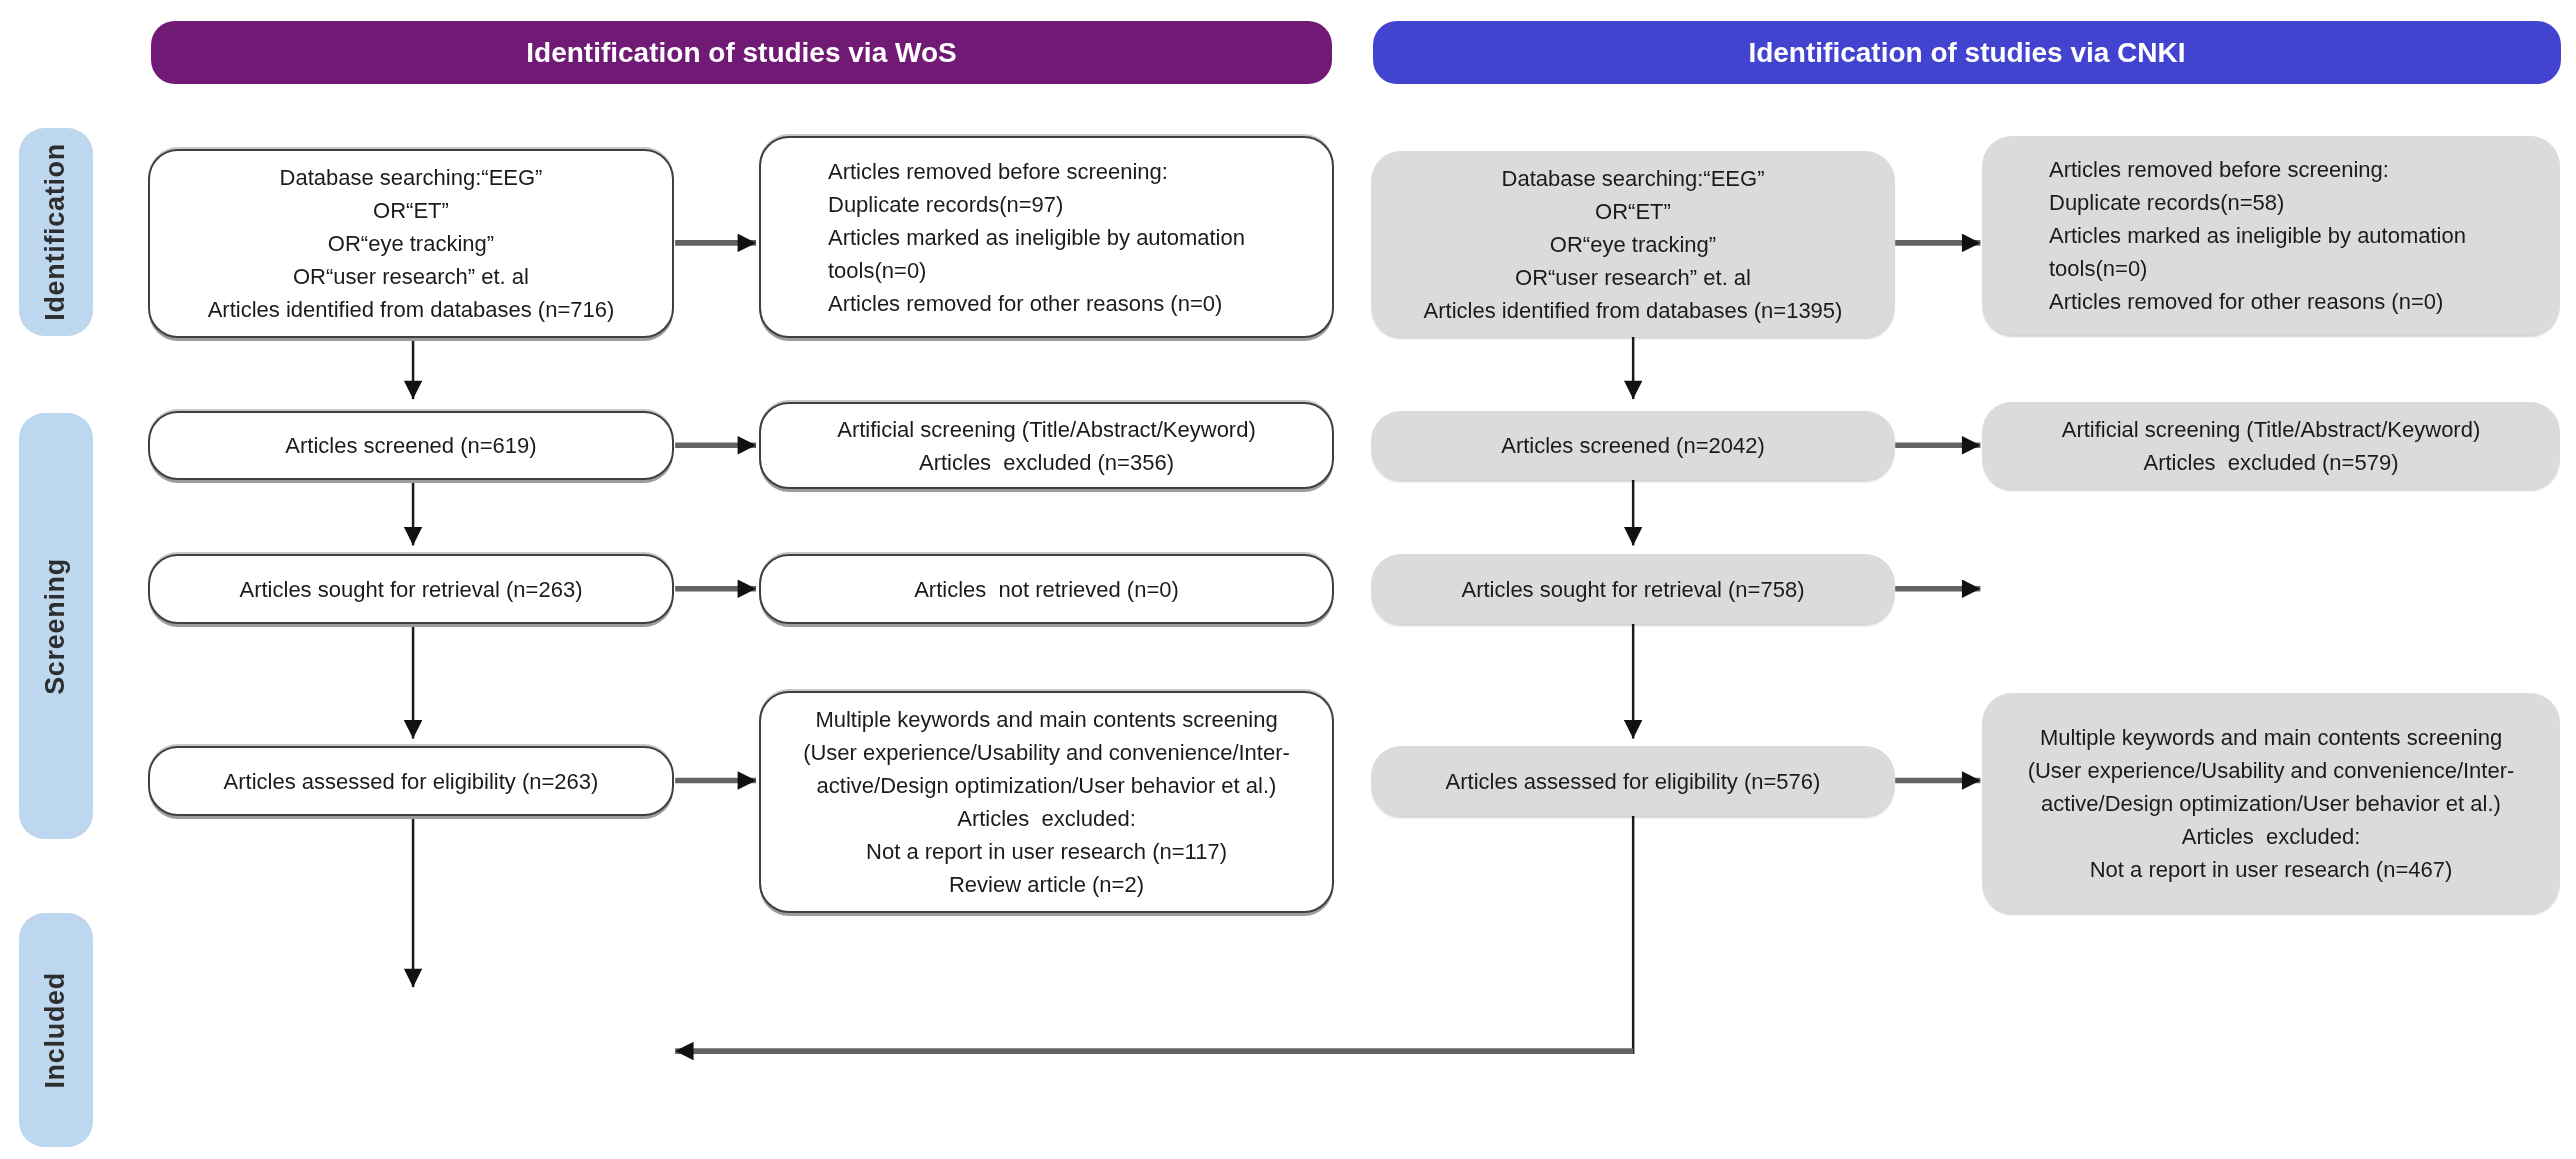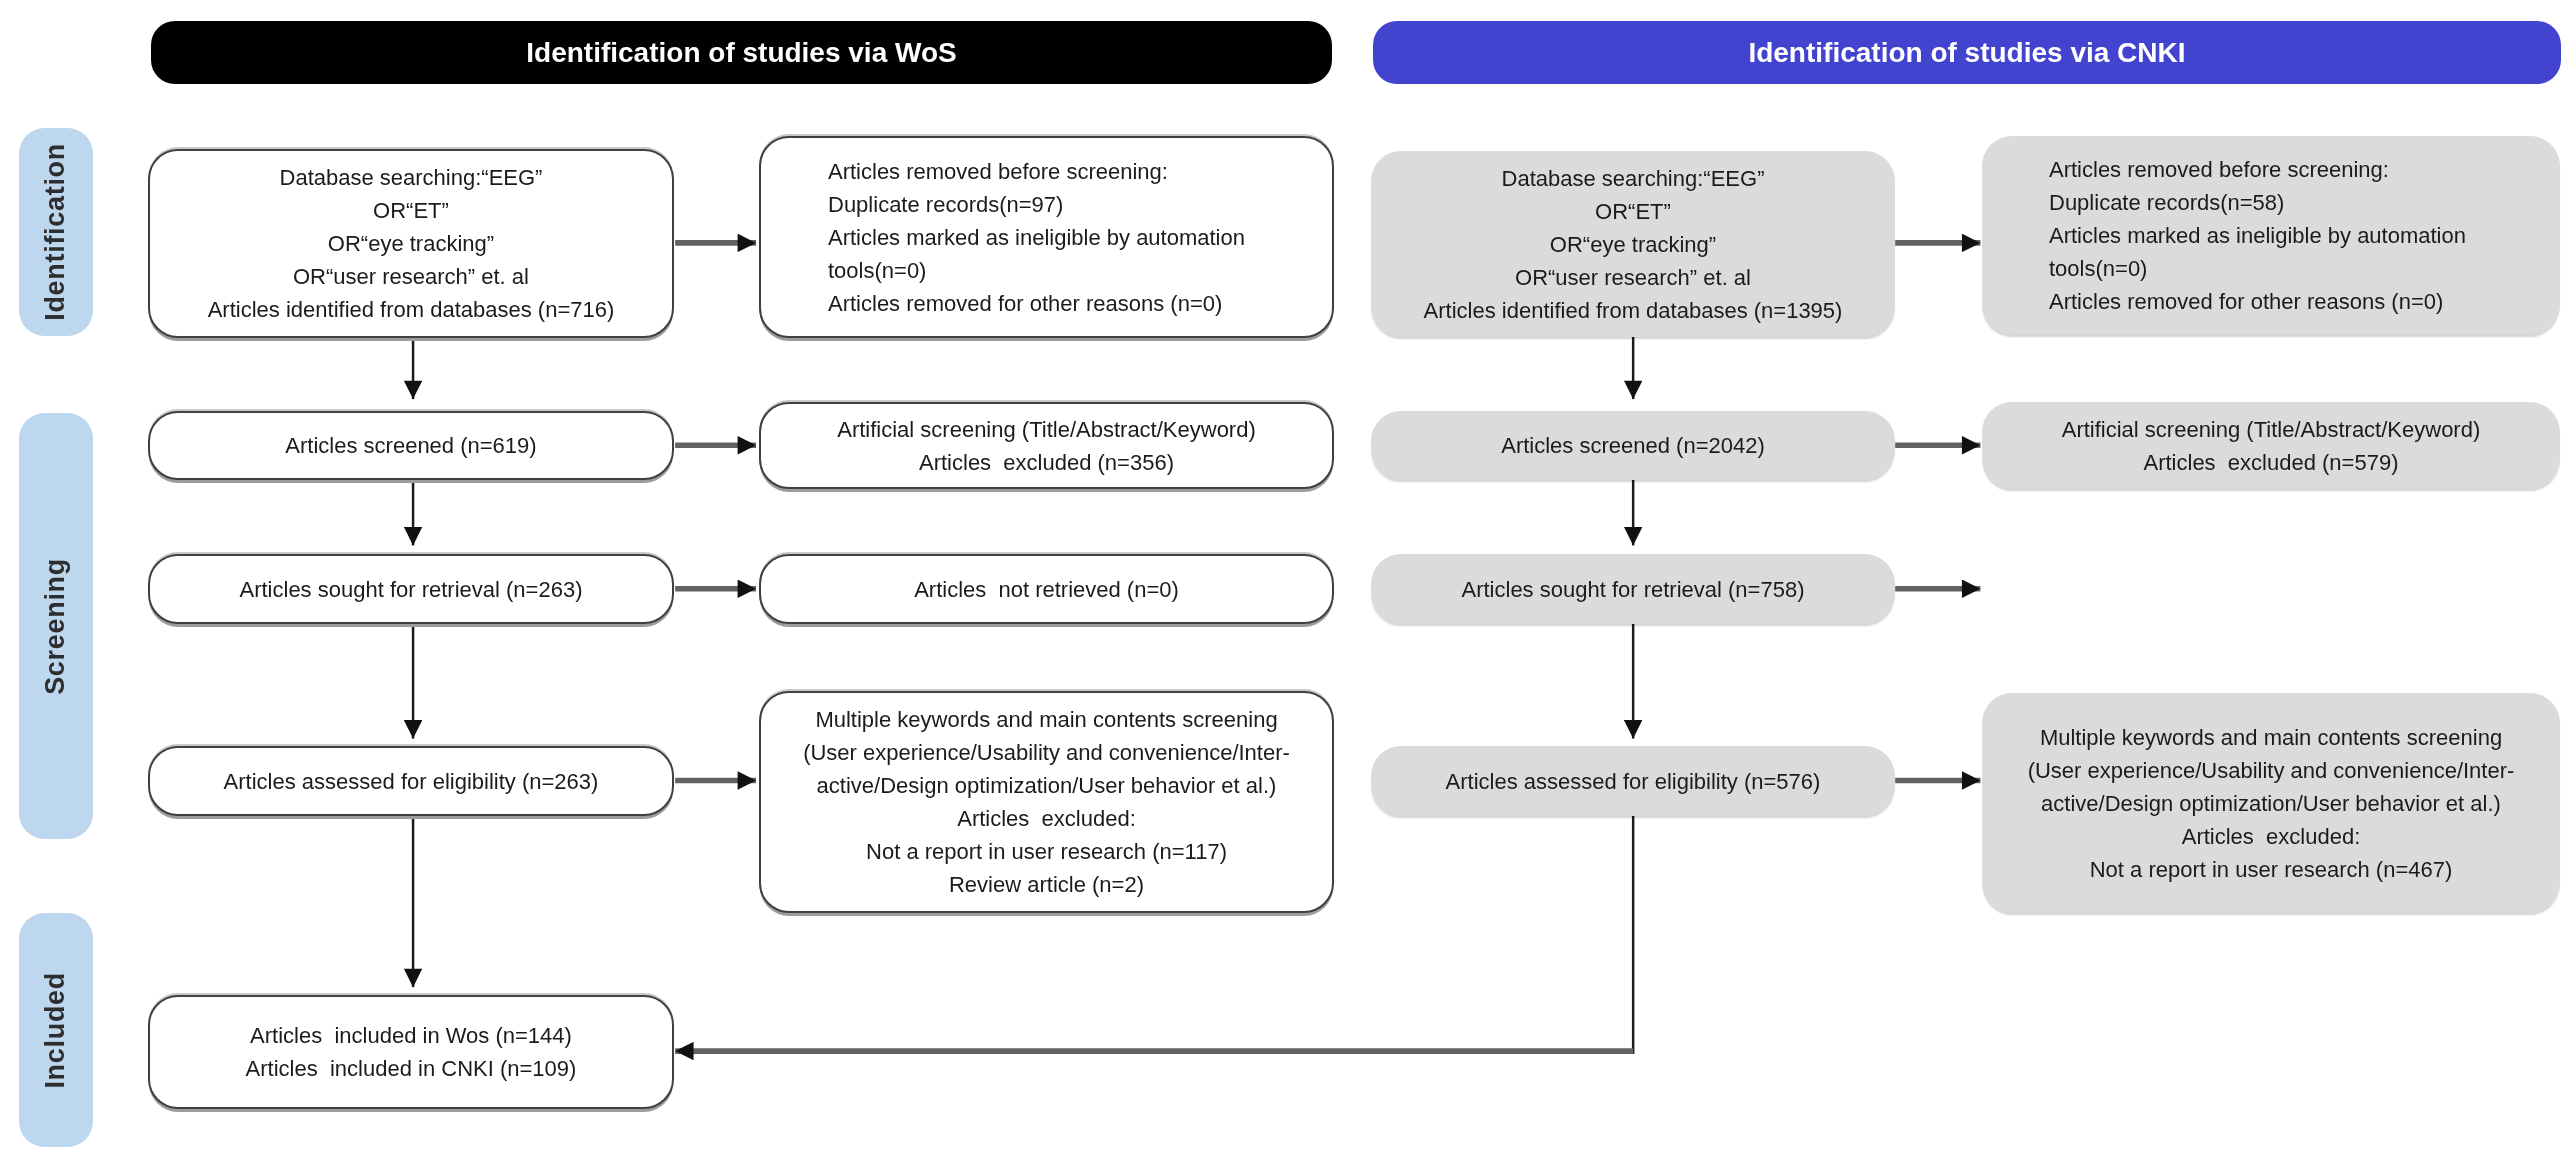--- a/index.html
+++ b/index.html
@@ -46,21 +46,21 @@
   }
   .center{text-align:center;padding:5.7px 21px;}
   .left{justify-content:flex-start;text-align:left;padding-left:67px;}
   #arrows{position:absolute;left:0;top:0;}
 </style>
 </head>
 <body>
 
 <div id="canvas">
 
-  <div class="hdr" style="left: 151px; width: 1181px; background-color: #000000;">Identification of studies via WoS</div>
+  <div class="hdr" style="left: 151px; width: 1181px; background-color: #701a75;">Identification of studies via WoS</div>
   <div class="hdr" style="left: 1373px; width: 1188px; background-color: rgb(66, 68, 207);">Identification of studies via CNKI</div>
 
   <div class="side" style="top: 128px; height: 208px; background-color: rgb(189, 215, 238);">
     <span>Identification</span>
   </div>
   <div class="side" style="top: 413px; height: 426px; background-color: rgb(189, 215, 238);">
     <span>Screening</span>
   </div>
   <div class="side" style="top: 913px; height: 234px; background-color: rgb(189, 215, 238);">
     <span>Included</span>
@@ -97,22 +97,20 @@
   </svg>
 
   <div class="box white center" style="left:148px;top:149px;width:526px;height:189px;">Database searching:“EEG”
 OR“ET”
 OR“eye tracking”
 OR“user research” et. al
 Articles identified from databases (n=716)</div>
   <div class="box white center" style="left:148px;top:411px;width:526px;height:69px;">Articles screened (n=619)</div>
   <div class="box white center" style="left:148px;top:554px;width:526px;height:70px;">Articles sought for retrieval (n=263)</div>
   <div class="box white center" style="left:148px;top:746px;width:526px;height:70px;">Articles assessed for eligibility (n=263)</div>
-  <div class="box white center" style="left:148px;top:995px;width:526px;height:114px;">Articles  included in Wos (n=144)
-Articles  included in CNKI (n=109)</div>
 
   <div class="box white left" style="left:759px;top:136px;width:575px;height:202px;">Articles removed before screening:
 Duplicate records(n=97)
 Articles marked as ineligible by automation
 tools(n=0)
 Articles removed for other reasons (n=0)</div>
   <div class="box white center" style="left:759px;top:402px;width:575px;height:87px;">Artificial screening (Title/Abstract/Keyword)
 Articles  excluded (n=356)</div>
   <div class="box white center" style="left:759px;top:554px;width:575px;height:70px;">Articles  not retrieved (n=0)</div>
   <div class="box white center" style="left:759px;top:691px;width:575px;height:222px;">Multiple keywords and main contents screening

